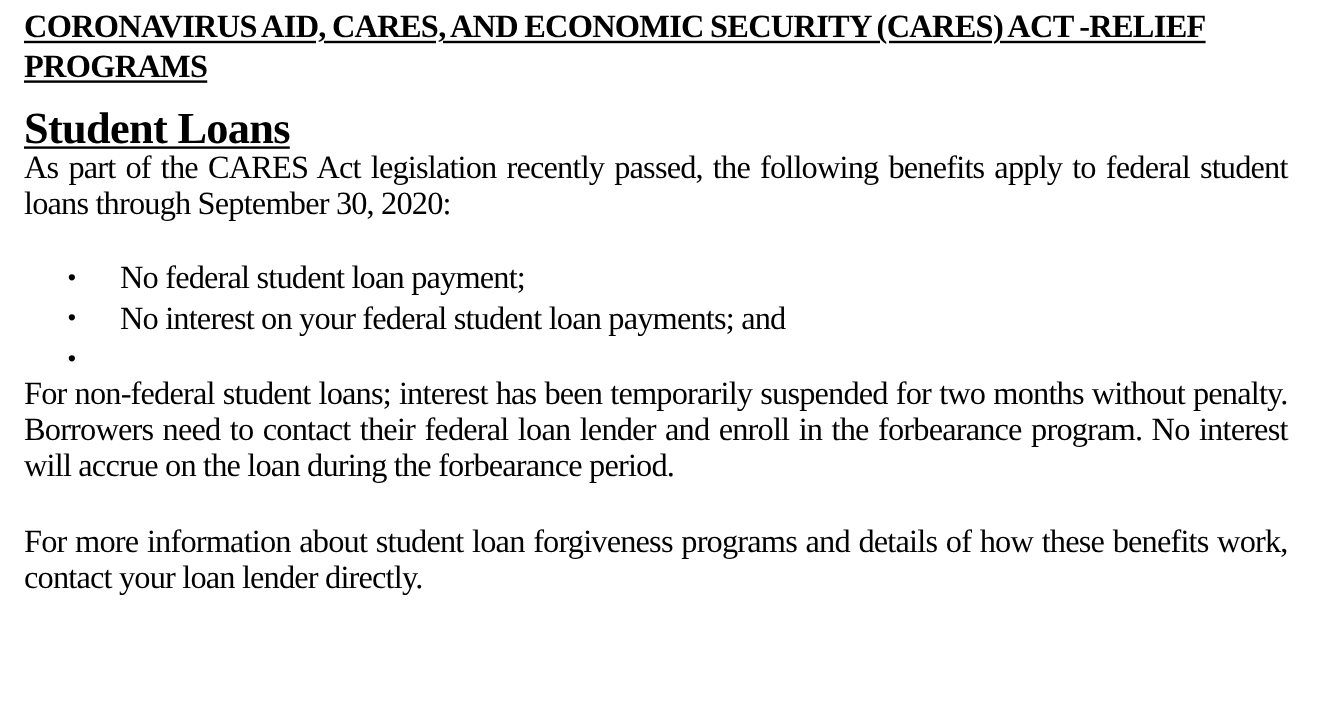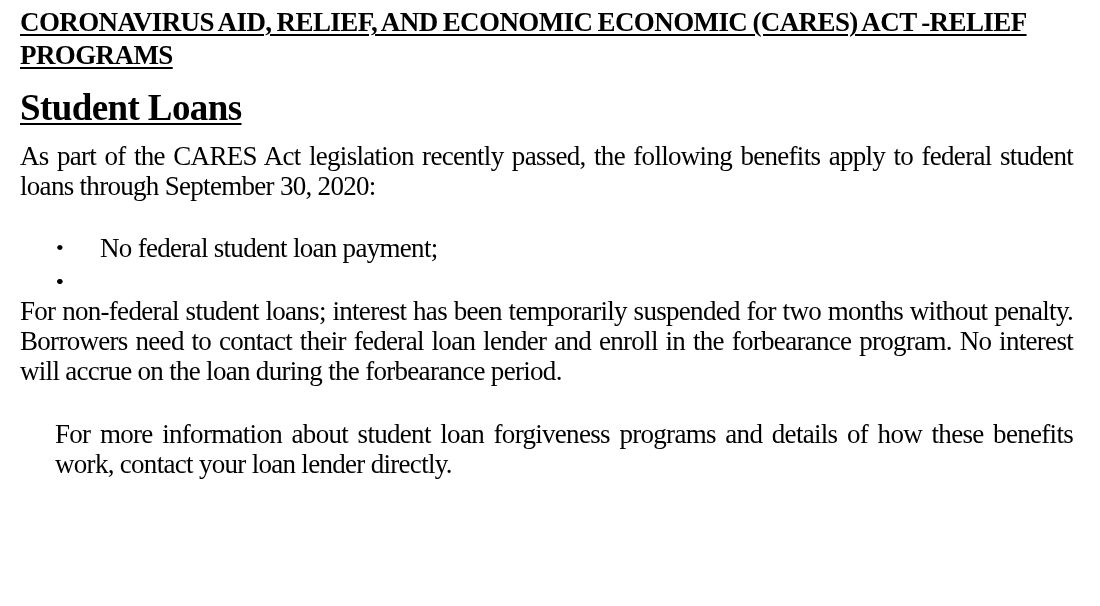--- a/index.html
+++ b/index.html
@@ -41,21 +41,21 @@
       letter-spacing: -0.6px;
     }
     p.body {
       font-size: 27px;
       line-height: 30px;
       margin: 0;
       text-align: justify;
       text-align-last: left;
       letter-spacing: -0.7px;
     }
-    #intro { margin-top: 17px; }
+    #intro { }
     ul.benefits {
       list-style: none;
       margin: 31px 0 0 0;
       padding: 0;
     }
     ul.benefits li {
       position: relative;
       padding-left: 80px;
       font-size: 27px;
       line-height: 32px;
@@ -64,38 +64,39 @@
       text-align-last: left;
       letter-spacing: -0.7px;
     }
     ul.benefits li .bullet {
       position: absolute;
       left: 36px;
       top: 0;
       font-size: 22px;
     }
     #nonfederal { margin-top: 32px; }
-    #moreinfo { margin-top: 33px; margin-left: 35px; }
+    #moreinfo { margin-top: 33px; }
   </style>
 </head>
 <body>
 
 <div class="page">
-  <h1 class="title">CORONAVIRUS AID, RELIEF, AND ECONOMIC ECONOMIC (CARES) ACT -RELIEF PROGRAMS</h1>
+  <h1 class="title">CORONAVIRUS AID, CARES, AND ECONOMIC SECURITY (CARES) ACT -RELIEF PROGRAMS</h1>
   <h2 class="subtitle">Student Loans</h2>
 
   <p class="body" id="intro">As part of the CARES Act legislation recently passed, the following benefits apply to federal student loans through September 30, 2020:</p>
 
   <ul class="benefits">
     <li>
       <span class="bullet">•</span>
       <span>No federal student loan payment;</span>
     </li>
     <li>
       <span class="bullet">•</span>
+      <span>No interest on your federal student loan payments; and</span>
     </li>
     <li>
       <span class="bullet">•</span>
     </li>
   </ul>
 
   <p class="body" id="nonfederal">For non-federal student loans; interest has been temporarily suspended for two months without penalty. Borrowers need to contact their federal loan lender and enroll in the forbearance program.  No interest will accrue on the loan during the forbearance period.</p>
 
   <p class="body" id="moreinfo">For more information about student loan forgiveness programs and details of how these benefits work, contact your loan lender directly.</p>
 </div>

